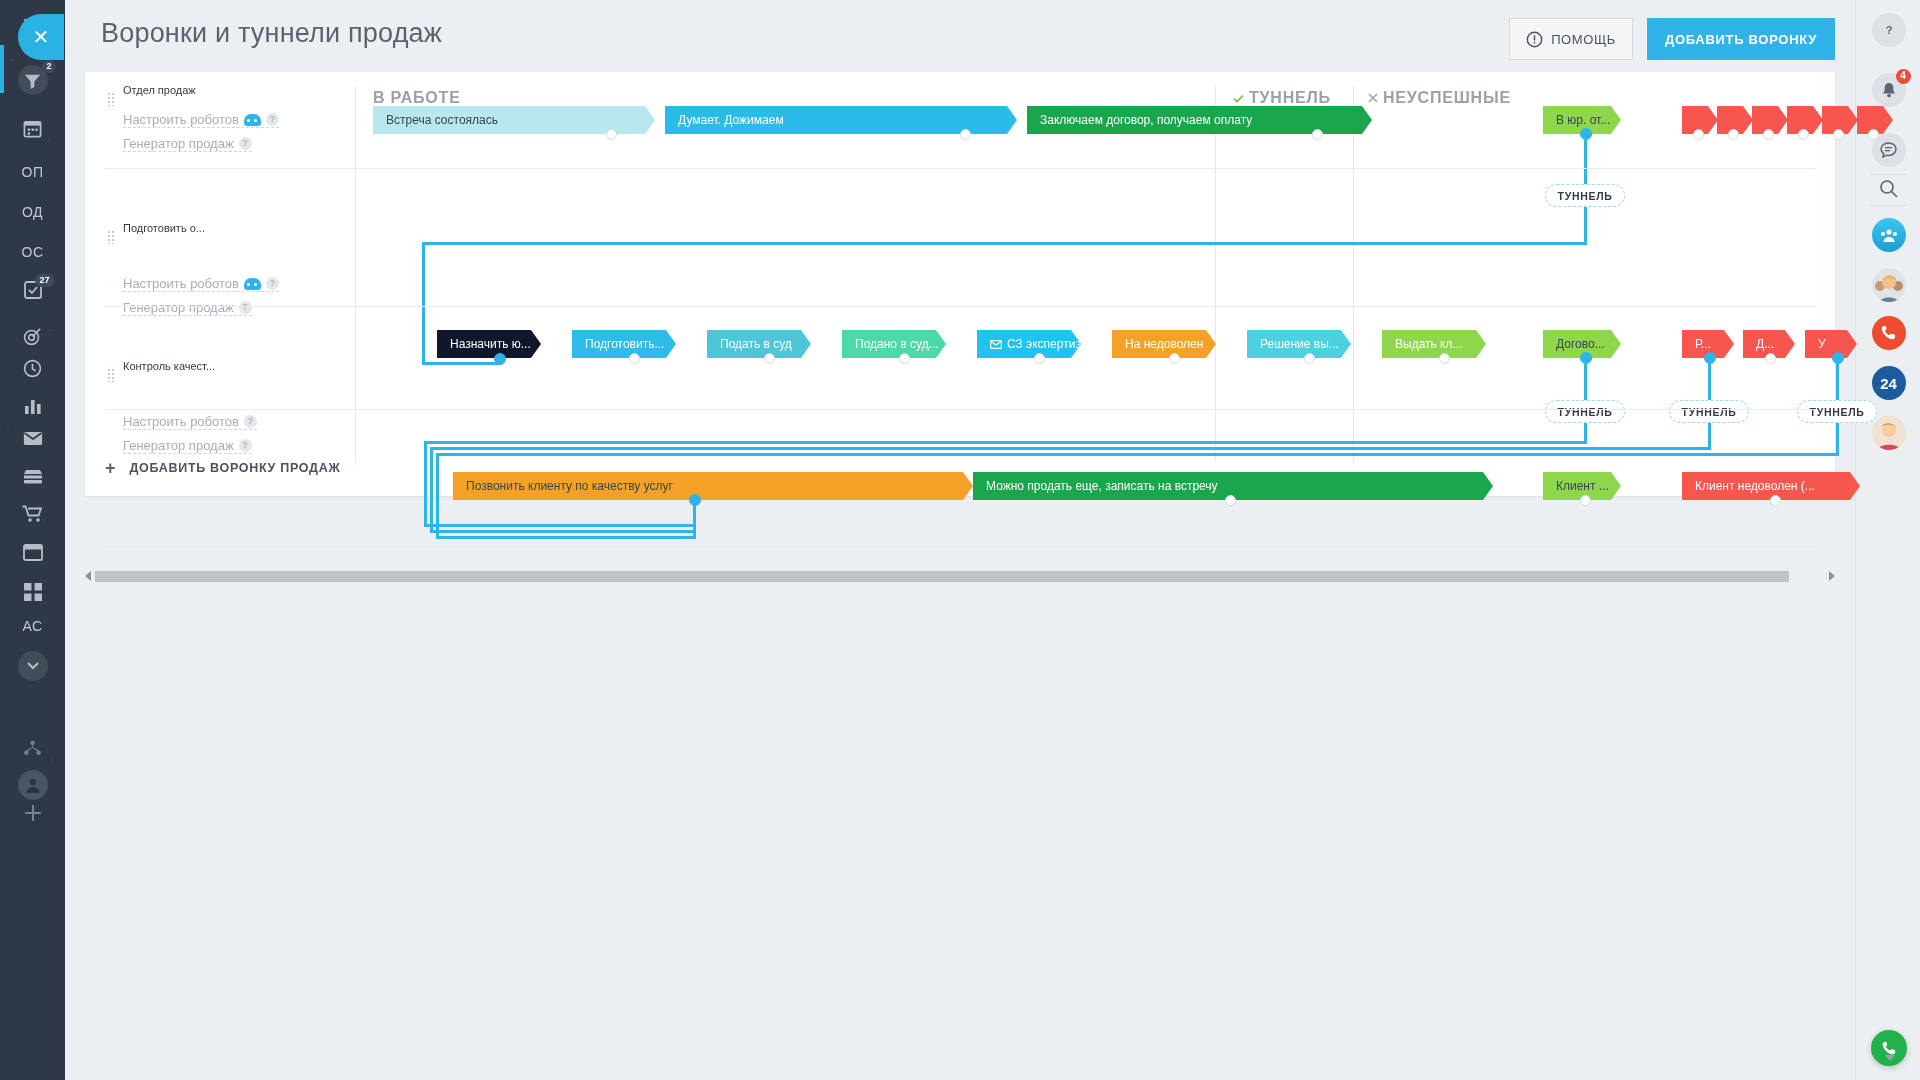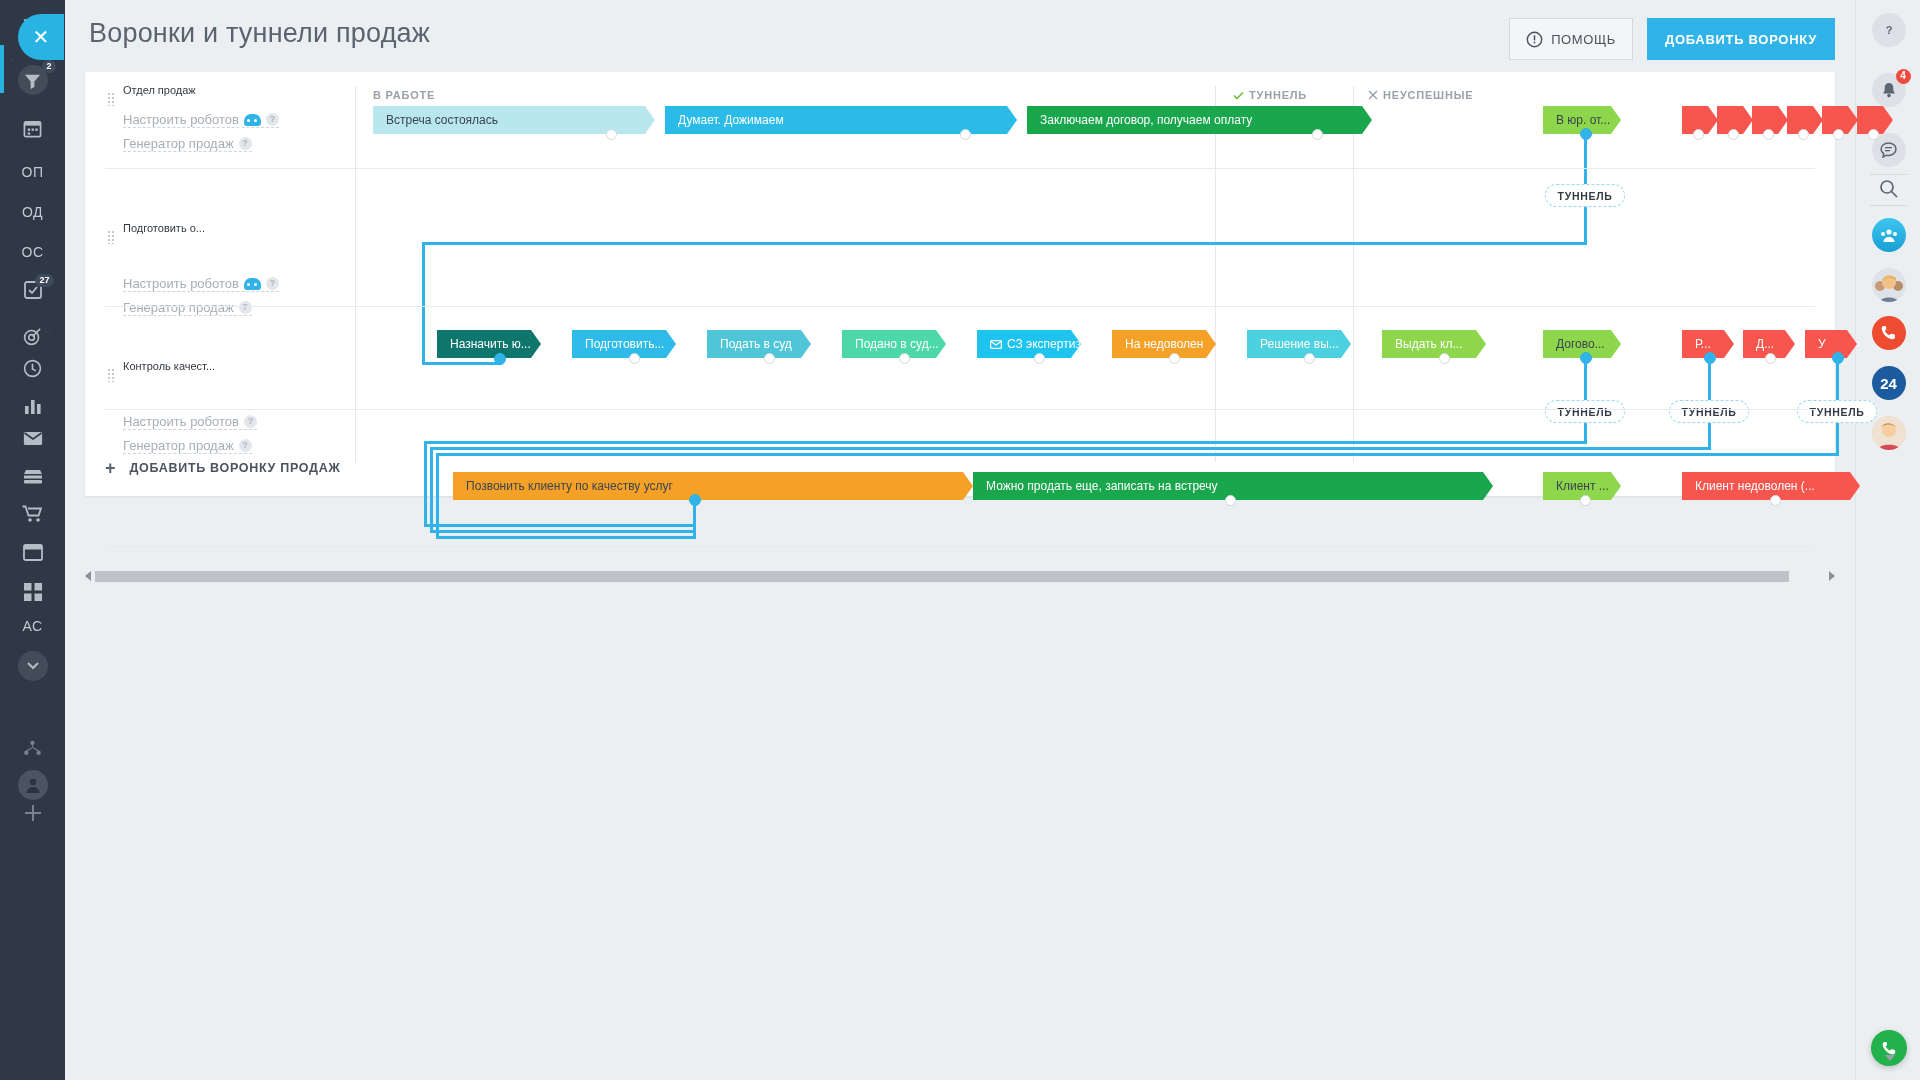--- a/index.html
+++ b/index.html
@@ -92,21 +92,21 @@
      border-left:5px solid transparent;border-right:5px solid transparent;border-bottom:6px solid #9aa2ac;}
   #rs-scroll-down { position:absolute; left:29px; top:1055px; width:0;height:0;
      border-left:5px solid transparent;border-right:5px solid transparent;border-top:6px solid #9aa2ac;}
 
   
   #page {
     position: absolute; left: 65px; top: 0; right: 65px; height: 1080px;
     background: #eceff2;
   }
   #topbar {
-    position: absolute; left: 4px; top: 0; right: 0; height: 92px;
+    position: absolute; left: 16px; top: 0; right: 0; height: 92px;
     background: #eceff2;
   }
   #page-title {
     position: absolute; left: 20px; top: 18px;
     font-size: 27px; color: #5a6470; font-weight: 400; letter-spacing: .2px;
   }
   #help-button {
     position: absolute; right: 222px; top: 18px;
     width: 124px; height: 42px; background: #f3f5f7; border: 1px solid #d4d9de;
     display: flex; align-items: center; justify-content: center; gap: 8px;
@@ -163,21 +163,21 @@
     border-radius: 7px 7px 3px 3px; position: relative; display: inline-block;
   }
   .robot-icon::before, .robot-icon::after {
     content: ""; position: absolute; top: 5px; width: 3px; height: 3px;
     border-radius: 50%; background: #fff;
   }
   .robot-icon::before { left: 3.5px; }
   .robot-icon::after  { right: 3.5px; }
 
   .col-label {
-    position: absolute; font-size: 11px; letter-spacing: .8px; color: #9aa1a9; font-weight: bold;
+    position: absolute; font-size: 16px; letter-spacing: .8px; color: #9aa1a9; font-weight: bold;
     white-space: nowrap; display: flex; align-items: center; gap: 5px;
   }
   .vdiv { position: absolute; width: 1px; background: #e4e8ec; }
 
   
   .stage {
     position: absolute; height: 28px; display: flex; align-items: center;
     padding-left: 13px; font-size: 12px; color: #fff; white-space: nowrap;
     clip-path: polygon(0 0, calc(100% - 10px) 0, 100% 50%, calc(100% - 10px) 100%, 0 100%);
     cursor: pointer; overflow: hidden;
@@ -532,21 +532,21 @@
         <span class="q-icon">?</span>
       </div>
 
       <div class="conn" style="left:1499px; top:135px; width:3px; height:38px"></div>
       <div class="conn" style="left:337px; top:170px; width:1165px; height:3px"></div>
       <div class="conn" style="left:337px; top:170px; width:3px; height:123px"></div>
       <div class="conn" style="left:337px; top:290px; width:80px; height:3px"></div>
       <div class="conn" style="left:414px; top:267px; width:3px; height:26px"></div>
       <div class="arrow-up" style="left:410px; top:258px"></div>
 
-      <div class="stage" style="left:352px; top:258px; width:104px; background:#0f766e">Назначить ю...</div>
+      <div class="stage" style="left:352px; top:258px; width:104px; background:#0f172a">Назначить ю...</div>
       <div class="stage-dot filled" style="left:409px; top:281px"></div>
 
       <div class="stage" style="left:487px; top:258px; width:104px; background:#2fbbe9">Подготовить...</div>
       <div class="stage-dot" style="left:544px; top:281px"></div>
 
       <div class="stage" style="left:622px; top:258px; width:104px; background:#4fc6d8">Подать в суд</div>
       <div class="stage-dot" style="left:679px; top:281px"></div>
 
       <div class="stage" style="left:757px; top:258px; width:104px; background:#4cd8a9">Подано в суд...</div>
       <div class="stage-dot" style="left:814px; top:281px"></div>

